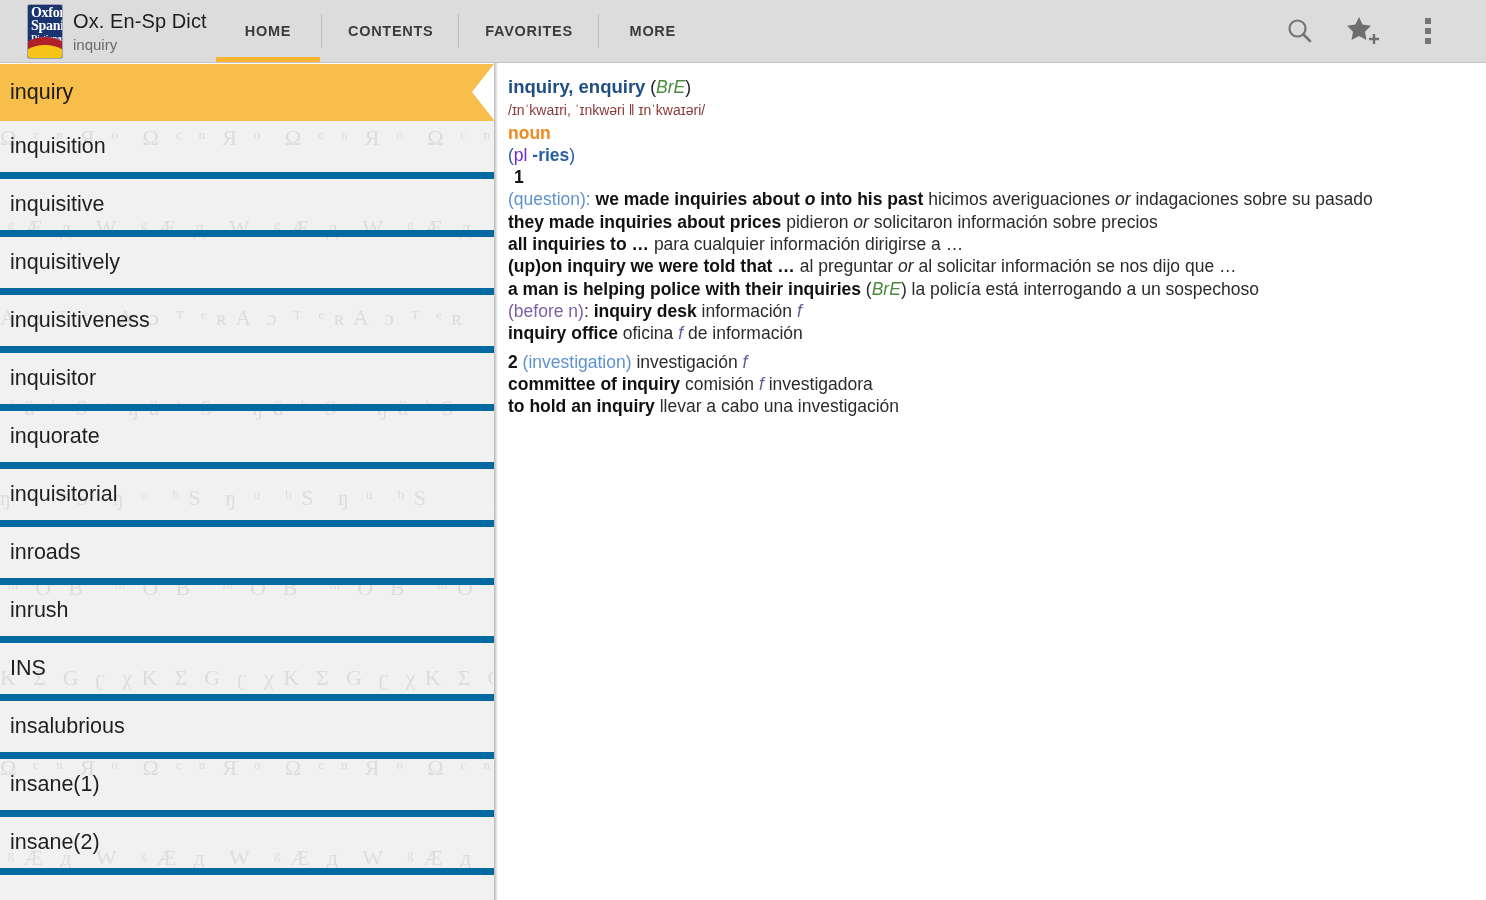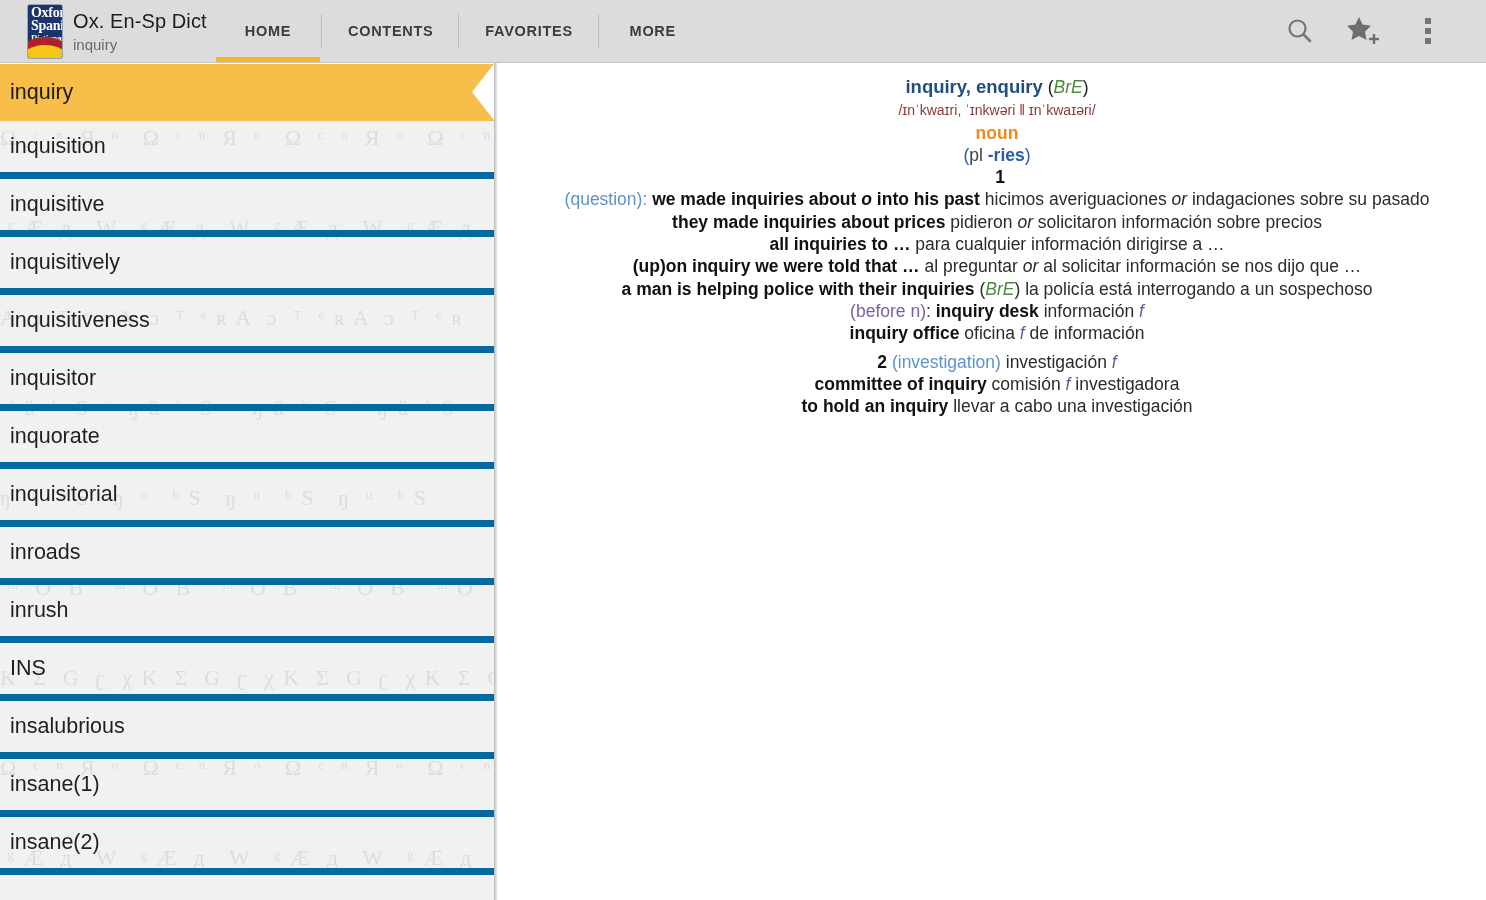--- a/index.html
+++ b/index.html
@@ -241,29 +241,29 @@
     left: 498px;
     width: 988px;
     height: 837px;
     background: #ffffff;
     padding: 13px 0 0 10px;
     box-sizing: border-box;
     font-size: 17.5px;
     line-height: 22.3px;
     color: #1b1b1b;
   }
-  .entry .line { white-space: nowrap; text-align: center; }
+  .entry .line { white-space: nowrap; }
 
   .hw       { color: #1f4f82; font-weight: bold; font-size: 18.5px; }
   .reg      { color: #4c8b3f; font-style: italic; }
   .paren-hw { color: #1b1b1b; }
   .phon     { color: #8b3a36; font-size: 14px; }
   .pos      { color: #f08a1e; font-weight: bold; }
   .infl-p   { color: #2a5ca8; }
-  .infl-lbl { color: #404040; }
+  .infl-lbl { color: #6d28d9; }
   .infl-val { color: #2a5ca8; font-weight: bold; }
   .sense-n  { font-weight: bold; color: #131313; }
   .cue      { color: #5e92cf; }
   .cue-purple { color: #7b5ea7; }
   .en       { font-weight: bold; color: #111111; }
   .es       { color: #2b2b2b; }
   .it       { font-style: italic; }
   .gen      { font-style: italic; color: #6b5a99; }
   .indent1  { padding-left: 6px; }
   .gap      { height: 6px; }

